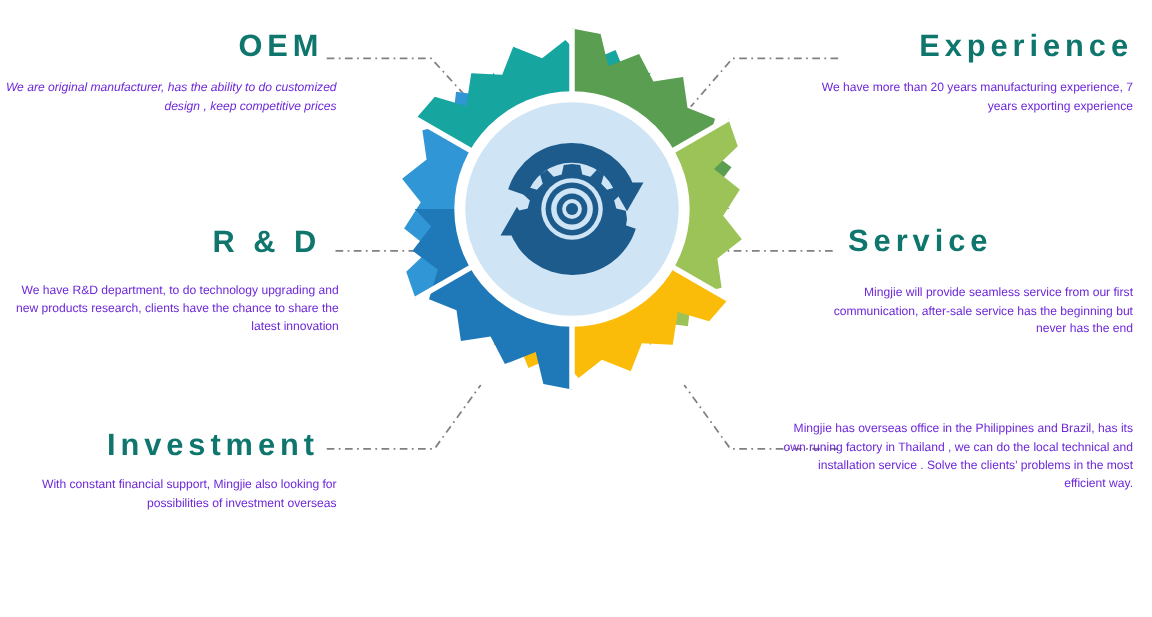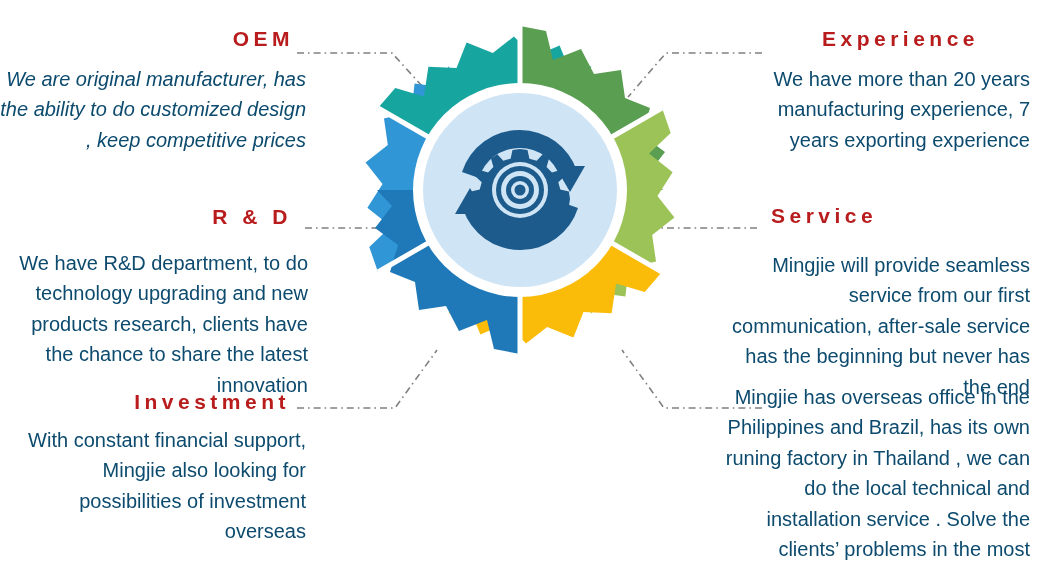--- a/index.html
+++ b/index.html
@@ -17,30 +17,30 @@
   
   .gear-wrap{
     position:absolute;left:350px;top:20px;width:340px;height:340px;
   }
   .gear-wrap svg{display:block;width:340px;height:340px;}
 
   
   .block{position:absolute;}
   .heading{
     font-weight:bold;
-    font-size:21px;
+    font-size:28px;
     letter-spacing:4.5px;
-    color:#b91c1c;
+    color:#0f766e;
     line-height:1.1;
     white-space:nowrap;
   }
   .body{
-    font-size:20px;
+    font-size:11px;
     line-height:1.52;
-    color:#0c4a6e;
+    color:#6d28d9;
   }
   .body.italic{font-style:italic;}
 
   .align-right{text-align:right;}
   .align-right .heading{text-align:right;}
 
   
   #block-oem{left:0px;top:27px;width:310px;}
   #block-oem .heading{margin:0 0 14px 0;padding-right:16px;}
   #block-oem .body{padding-right:4px;}
@@ -48,21 +48,21 @@
   #block-rnd{left:0px;top:205px;width:312px;}
   #block-rnd .heading{margin:0 0 20px 0;padding-right:20px;}
   #block-rnd .body{padding-right:4px;}
 
   #block-investment{left:0px;top:386px;width:310px;}
   #block-investment .heading{margin:4px 0 12px 0;padding-right:20px;}
   #block-investment .body{padding-right:4px;}
 
   
   #block-experience{left:730px;top:27px;width:300px;}
-  #block-experience .heading{margin:0 0 14px 0;text-align:center;padding-left:41px;}
+  #block-experience .heading{margin:0 0 14px 0;text-align:right;padding-left:41px;}
   #block-experience .body{text-align:right;}
 
   #block-service{left:730px;top:204px;width:300px;}
   #block-service .heading{margin:0 0 12px 0;text-align:left;padding-left:41px;}
   #block-service .body{text-align:right;margin-top:23px;}
 
   #block-overseas{left:712px;top:382px;width:318px;}
   #block-overseas .heading{margin:0 0 14px 0;text-align:left;padding-left:54px;}
   #block-overseas .body{text-align:right;}
 </style>

